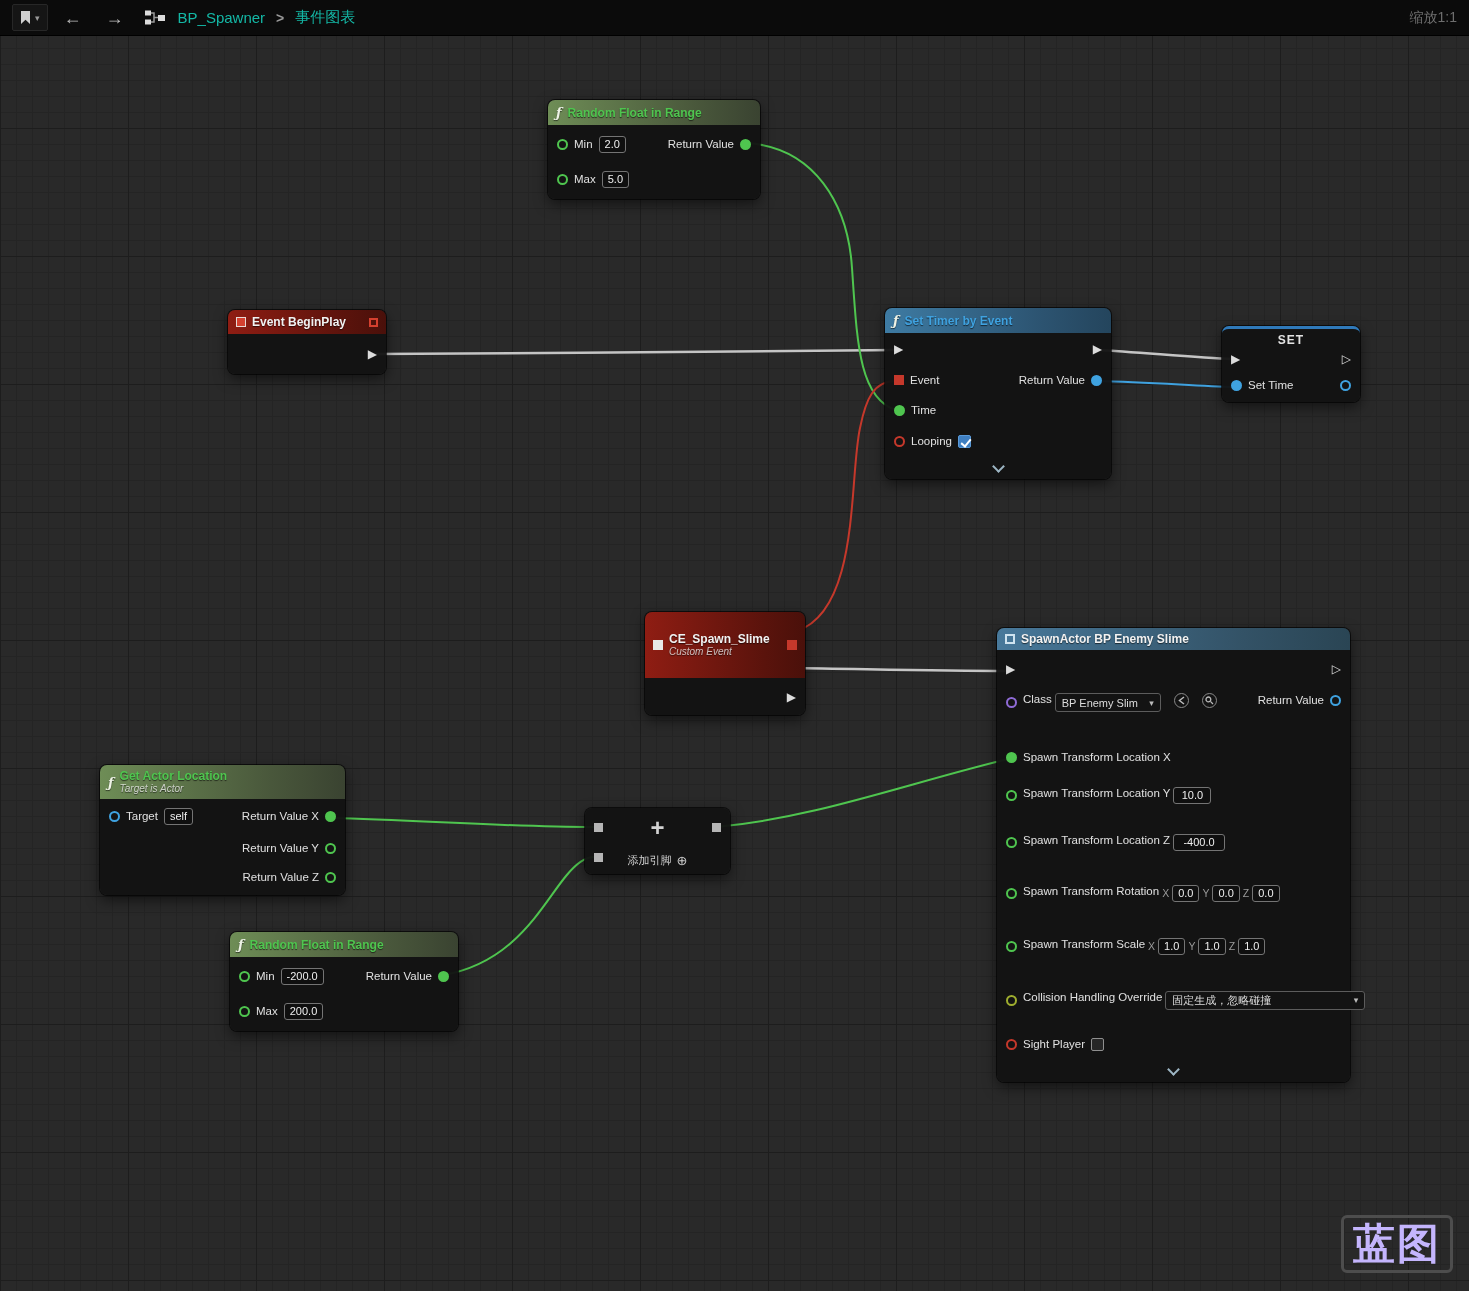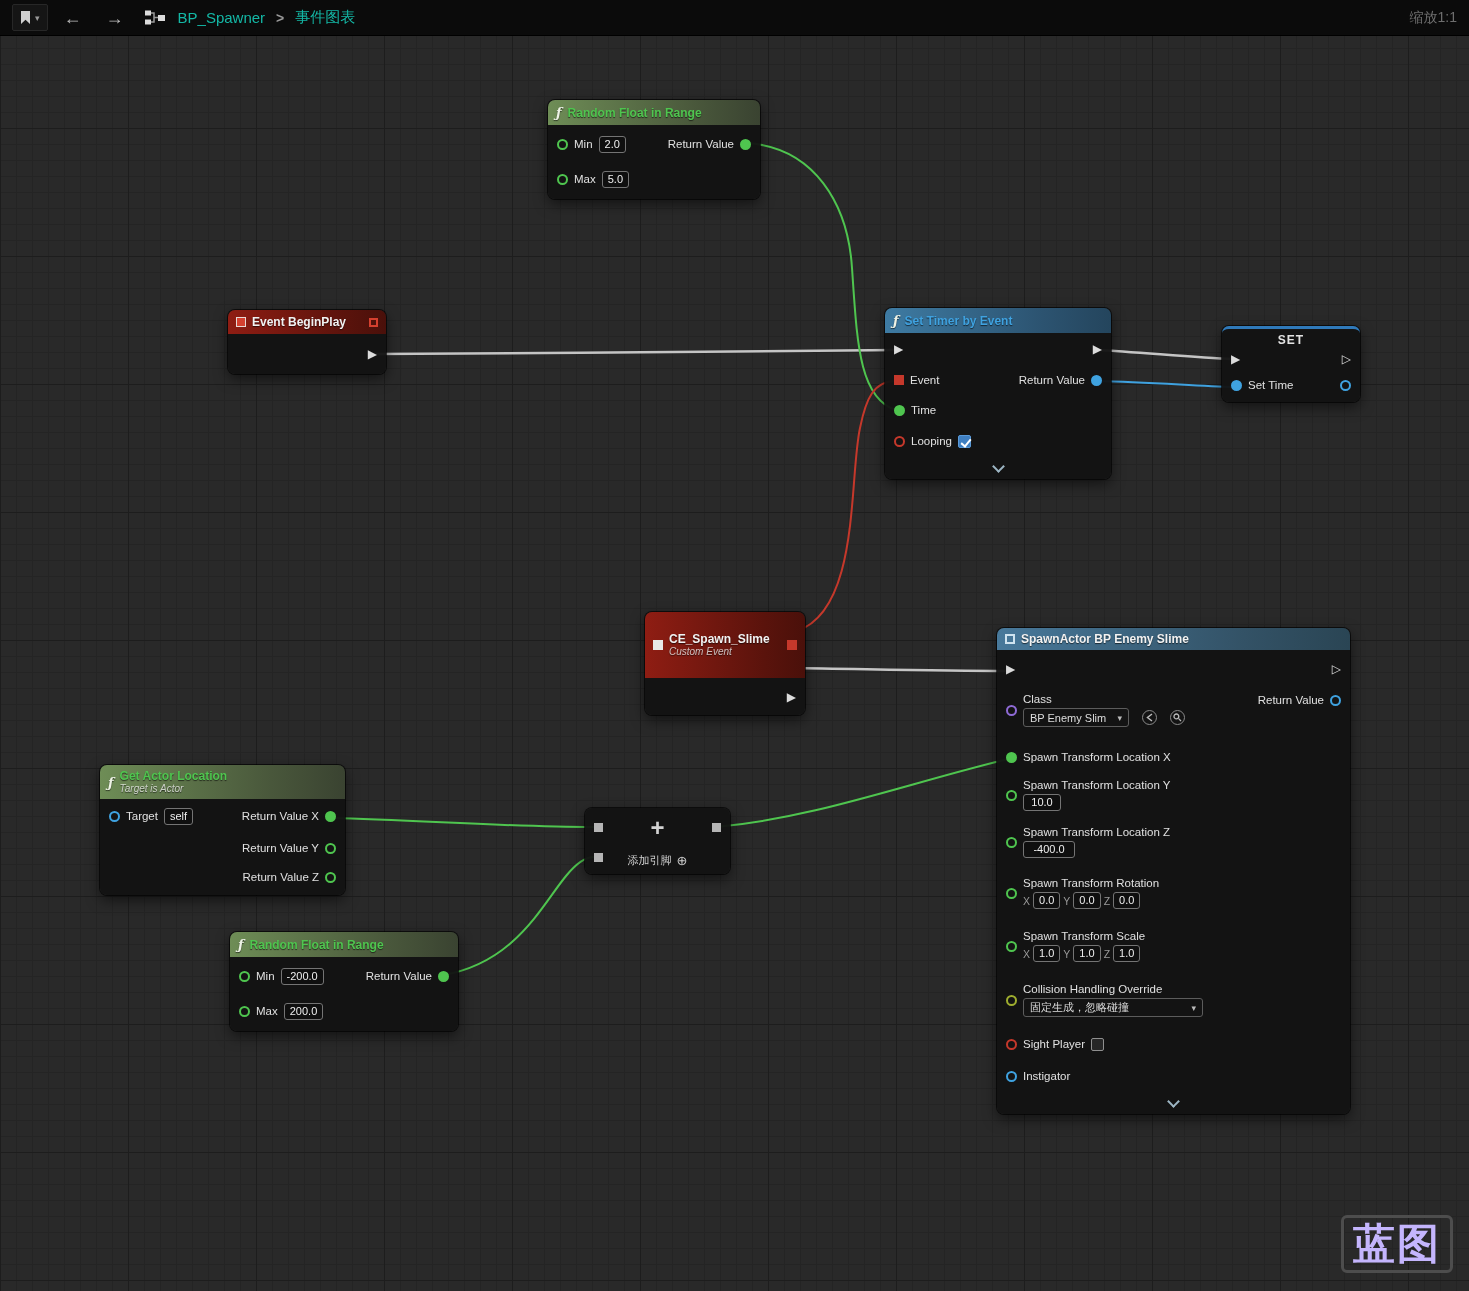--- a/index.html
+++ b/index.html
@@ -40,30 +40,30 @@
   .hdr.steel{background:linear-gradient(90deg,#48799b,#335266 70%,#2a4554)}
   .hdr.red{background:linear-gradient(90deg,#8f1d13,#5a130c 75%,#4a100a)}
   .ttl{font-size:12px;white-space:nowrap}
   .tcol{display:flex;flex-direction:column;line-height:1.2}
   .sub{font-weight:normal;font-style:italic;font-size:10px;color:rgba(255,255,255,.72)}
 
   .row{display:flex;align-items:center;justify-content:space-between;padding:0 9px}
   .row.top{align-items:flex-start;padding-top:5px}
   .l,.r{display:flex;align-items:center;gap:6px}
   .grp{display:flex;align-items:center;gap:6px;padding:0 9px}
-  .stack{display:flex;flex-direction:column;gap:3px}
+  .stack{display:flex;flex-direction:row;gap:3px}
   .lbl{color:#e0e0e0;font-size:11.5px;white-space:nowrap}
   .axis{color:#9a9a9a;font-size:10.5px}
   .triplet{display:flex;align-items:center;gap:3px}
 
   .vbox{display:inline-block;background:#0f0f0f;border:1px solid #747474;border-radius:3px;color:#eee;
     font-size:11px;padding:0 5px;height:17px;line-height:15px;min-width:26px;text-align:center;white-space:nowrap}
   .dropdown{display:flex;align-items:center;justify-content:space-between;gap:6px;background:#131313;
     border:1px solid #5c5c5c;border-radius:3px;height:19px;padding:0 6px;color:#ddd;font-size:11px;white-space:nowrap}
-  .ddrow{display:flex;align-items:center;gap:13px}
+  .ddrow{display:flex;align-items:flex-start;gap:13px}
   .caret{font-size:9px;color:#bbb}
   .iconbtn{width:15px;height:15px;border-radius:50%;border:1px solid #8a8a8a;display:flex;align-items:center;justify-content:center;flex:none}
 
   .pin{display:inline-block;width:11px;height:11px;border-radius:50%;border:2px solid currentColor;flex:none}
   .pin.filled{background:currentColor}
   .green{color:#4fc54f}.blue{color:#3fa2e0}.redp{color:#c5382b}.purple{color:#8f6bd6}.enum{color:#9fae2f}
   .dpin{display:inline-block;width:10px;height:10px;background:#c5382b;flex:none}
   .wpin{display:inline-block;width:9px;height:9px;background:#b5b5b5;flex:none}
   .exec{color:#dcdcdc;font-size:12px;line-height:1;flex:none}
   .ev-sq{display:inline-block;width:10px;height:10px;background:#d5402f;border:1px solid #e8d9d6;flex:none}
@@ -418,39 +418,33 @@
           <span class="vbox">1.0</span>
           <span class="axis">Z</span>
           <span class="vbox">1.0</span>
         </div>
       </div>
     </div>
     <div class="grp" style="min-height:56px">
       <span class="pin enum"></span>
       <div class="stack">
         <span class="lbl">Collision Handling Override</span>
-        <div class="dropdown" style="width:180px">
+        <div class="dropdown" style="width:200px">
           <span>固定生成，忽略碰撞</span>
           <span class="caret">▾</span>
         </div>
       </div>
     </div>
     <div class="row" style="min-height:32px">
       <div class="l">
         <span class="pin redp"></span>
         <span class="lbl">Sight Player</span>
         <span class="checkbox"></span>
       </div>
     </div>
-    <div class="row" style="min-height:32px">
-      <div class="l">
-        <span class="pin blue"></span>
-        <span class="lbl">Instigator</span>
-      </div>
-    </div>
     <div class="chev-row">
         <span class="chev"></span>
       </div>
   </div>
 
   <div class="watermark">蓝图</div>
 
 </div>
 
 </body></html>

